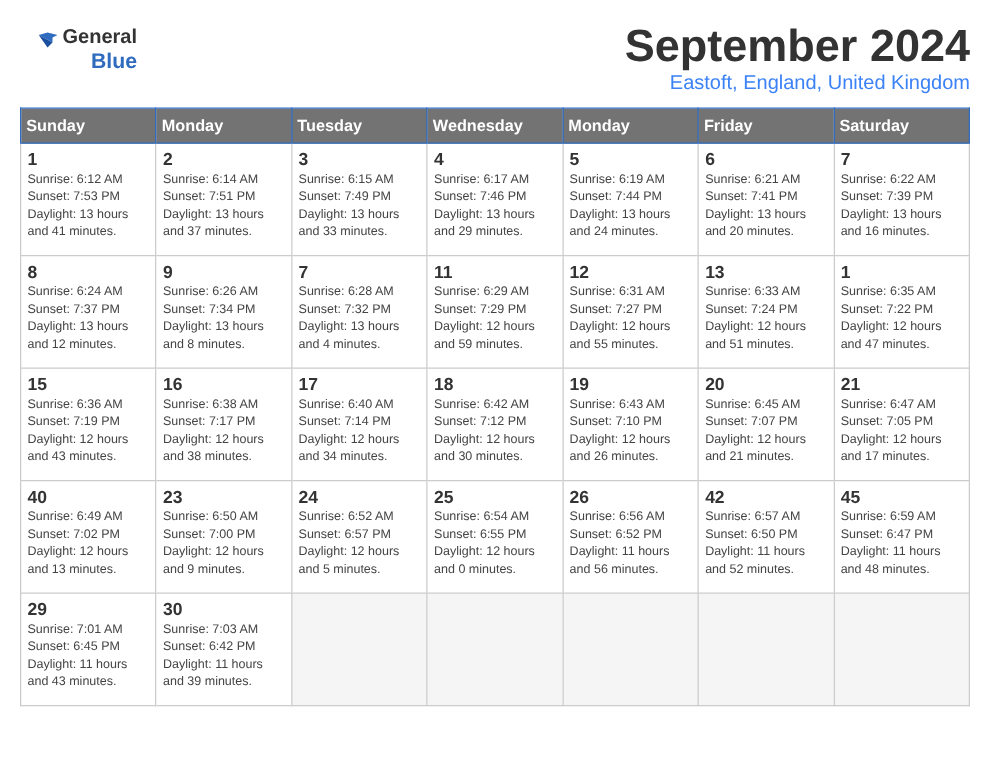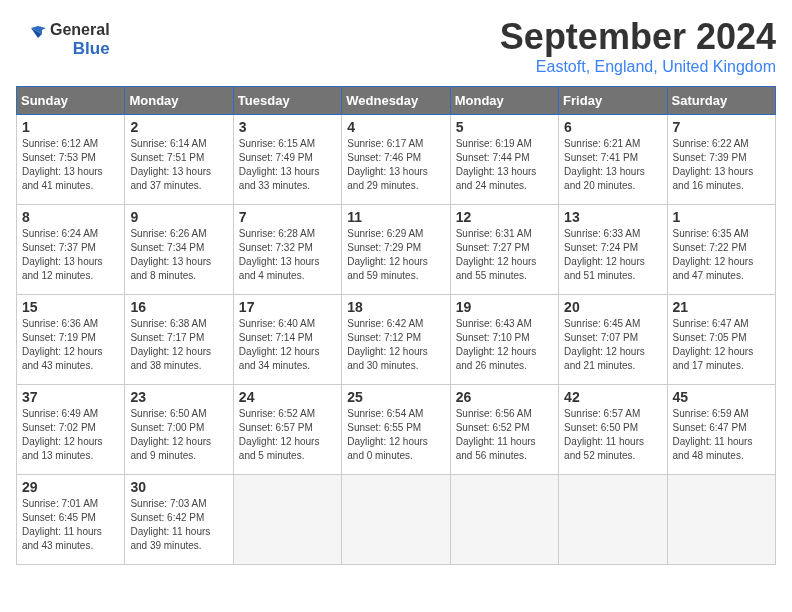--- a/index.html
+++ b/index.html
@@ -128,21 +128,21 @@
       <tr>
         <td><span class="day-num">15</span><span class="cell-text">Sunrise: 6:36 AM<br>Sunset: 7:19 PM<br>Daylight: 12 hours and 43 minutes.</span></td>
         <td><span class="day-num">16</span><span class="cell-text">Sunrise: 6:38 AM<br>Sunset: 7:17 PM<br>Daylight: 12 hours and 38 minutes.</span></td>
         <td><span class="day-num">17</span><span class="cell-text">Sunrise: 6:40 AM<br>Sunset: 7:14 PM<br>Daylight: 12 hours and 34 minutes.</span></td>
         <td><span class="day-num">18</span><span class="cell-text">Sunrise: 6:42 AM<br>Sunset: 7:12 PM<br>Daylight: 12 hours and 30 minutes.</span></td>
         <td><span class="day-num">19</span><span class="cell-text">Sunrise: 6:43 AM<br>Sunset: 7:10 PM<br>Daylight: 12 hours and 26 minutes.</span></td>
         <td><span class="day-num">20</span><span class="cell-text">Sunrise: 6:45 AM<br>Sunset: 7:07 PM<br>Daylight: 12 hours and 21 minutes.</span></td>
         <td><span class="day-num">21</span><span class="cell-text">Sunrise: 6:47 AM<br>Sunset: 7:05 PM<br>Daylight: 12 hours and 17 minutes.</span></td>
       </tr>
       <tr>
-        <td><span class="day-num">37</span><span class="cell-text">Sunrise: 6:49 AM<br>Sunset: 7:02 PM<br>Daylight: 12 hours and 13 minutes.</span></td>
+        <td><span class="day-num">40</span><span class="cell-text">Sunrise: 6:49 AM<br>Sunset: 7:02 PM<br>Daylight: 12 hours and 13 minutes.</span></td>
         <td><span class="day-num">23</span><span class="cell-text">Sunrise: 6:50 AM<br>Sunset: 7:00 PM<br>Daylight: 12 hours and 9 minutes.</span></td>
         <td><span class="day-num">24</span><span class="cell-text">Sunrise: 6:52 AM<br>Sunset: 6:57 PM<br>Daylight: 12 hours and 5 minutes.</span></td>
         <td><span class="day-num">25</span><span class="cell-text">Sunrise: 6:54 AM<br>Sunset: 6:55 PM<br>Daylight: 12 hours and 0 minutes.</span></td>
         <td><span class="day-num">26</span><span class="cell-text">Sunrise: 6:56 AM<br>Sunset: 6:52 PM<br>Daylight: 11 hours and 56 minutes.</span></td>
         <td><span class="day-num">42</span><span class="cell-text">Sunrise: 6:57 AM<br>Sunset: 6:50 PM<br>Daylight: 11 hours and 52 minutes.</span></td>
         <td><span class="day-num">45</span><span class="cell-text">Sunrise: 6:59 AM<br>Sunset: 6:47 PM<br>Daylight: 11 hours and 48 minutes.</span></td>
       </tr>
       <tr>
         <td><span class="day-num">29</span><span class="cell-text">Sunrise: 7:01 AM<br>Sunset: 6:45 PM<br>Daylight: 11 hours and 43 minutes.</span></td>
         <td><span class="day-num">30</span><span class="cell-text">Sunrise: 7:03 AM<br>Sunset: 6:42 PM<br>Daylight: 11 hours and 39 minutes.</span></td>

